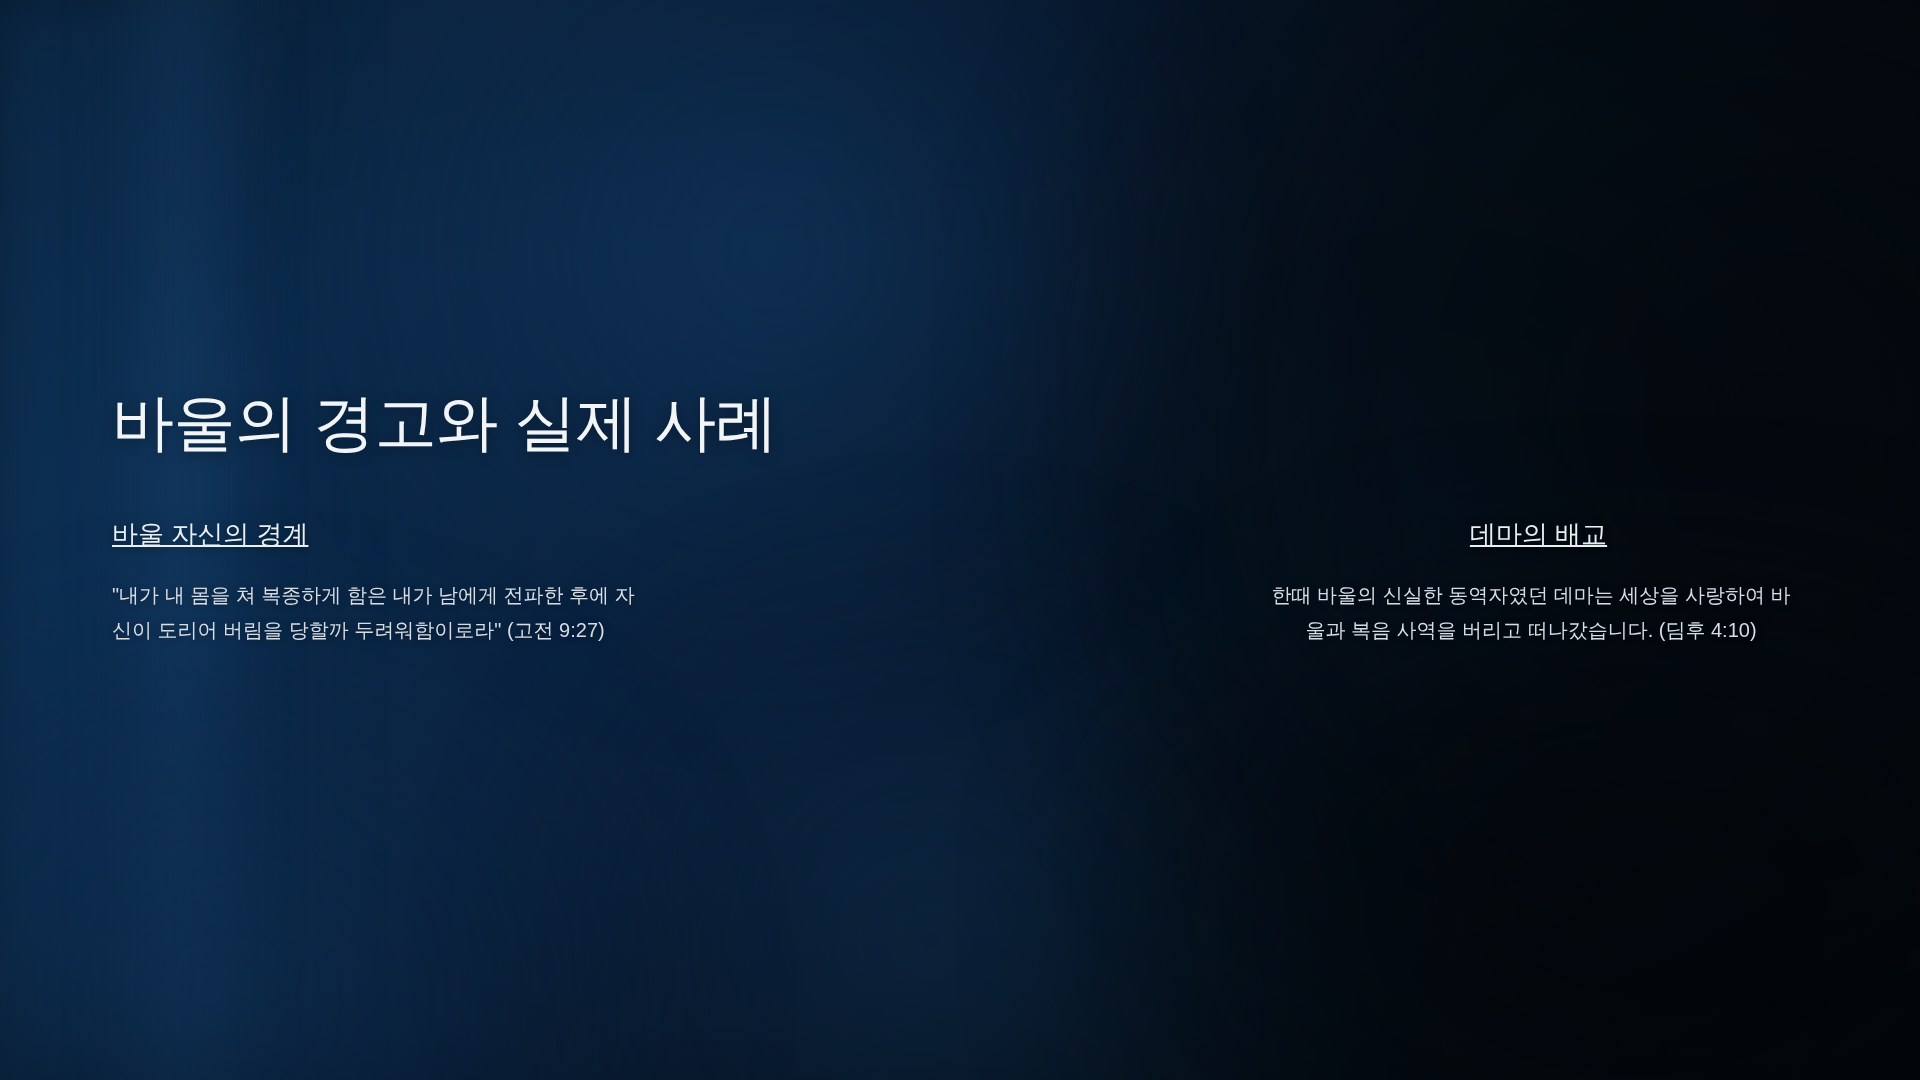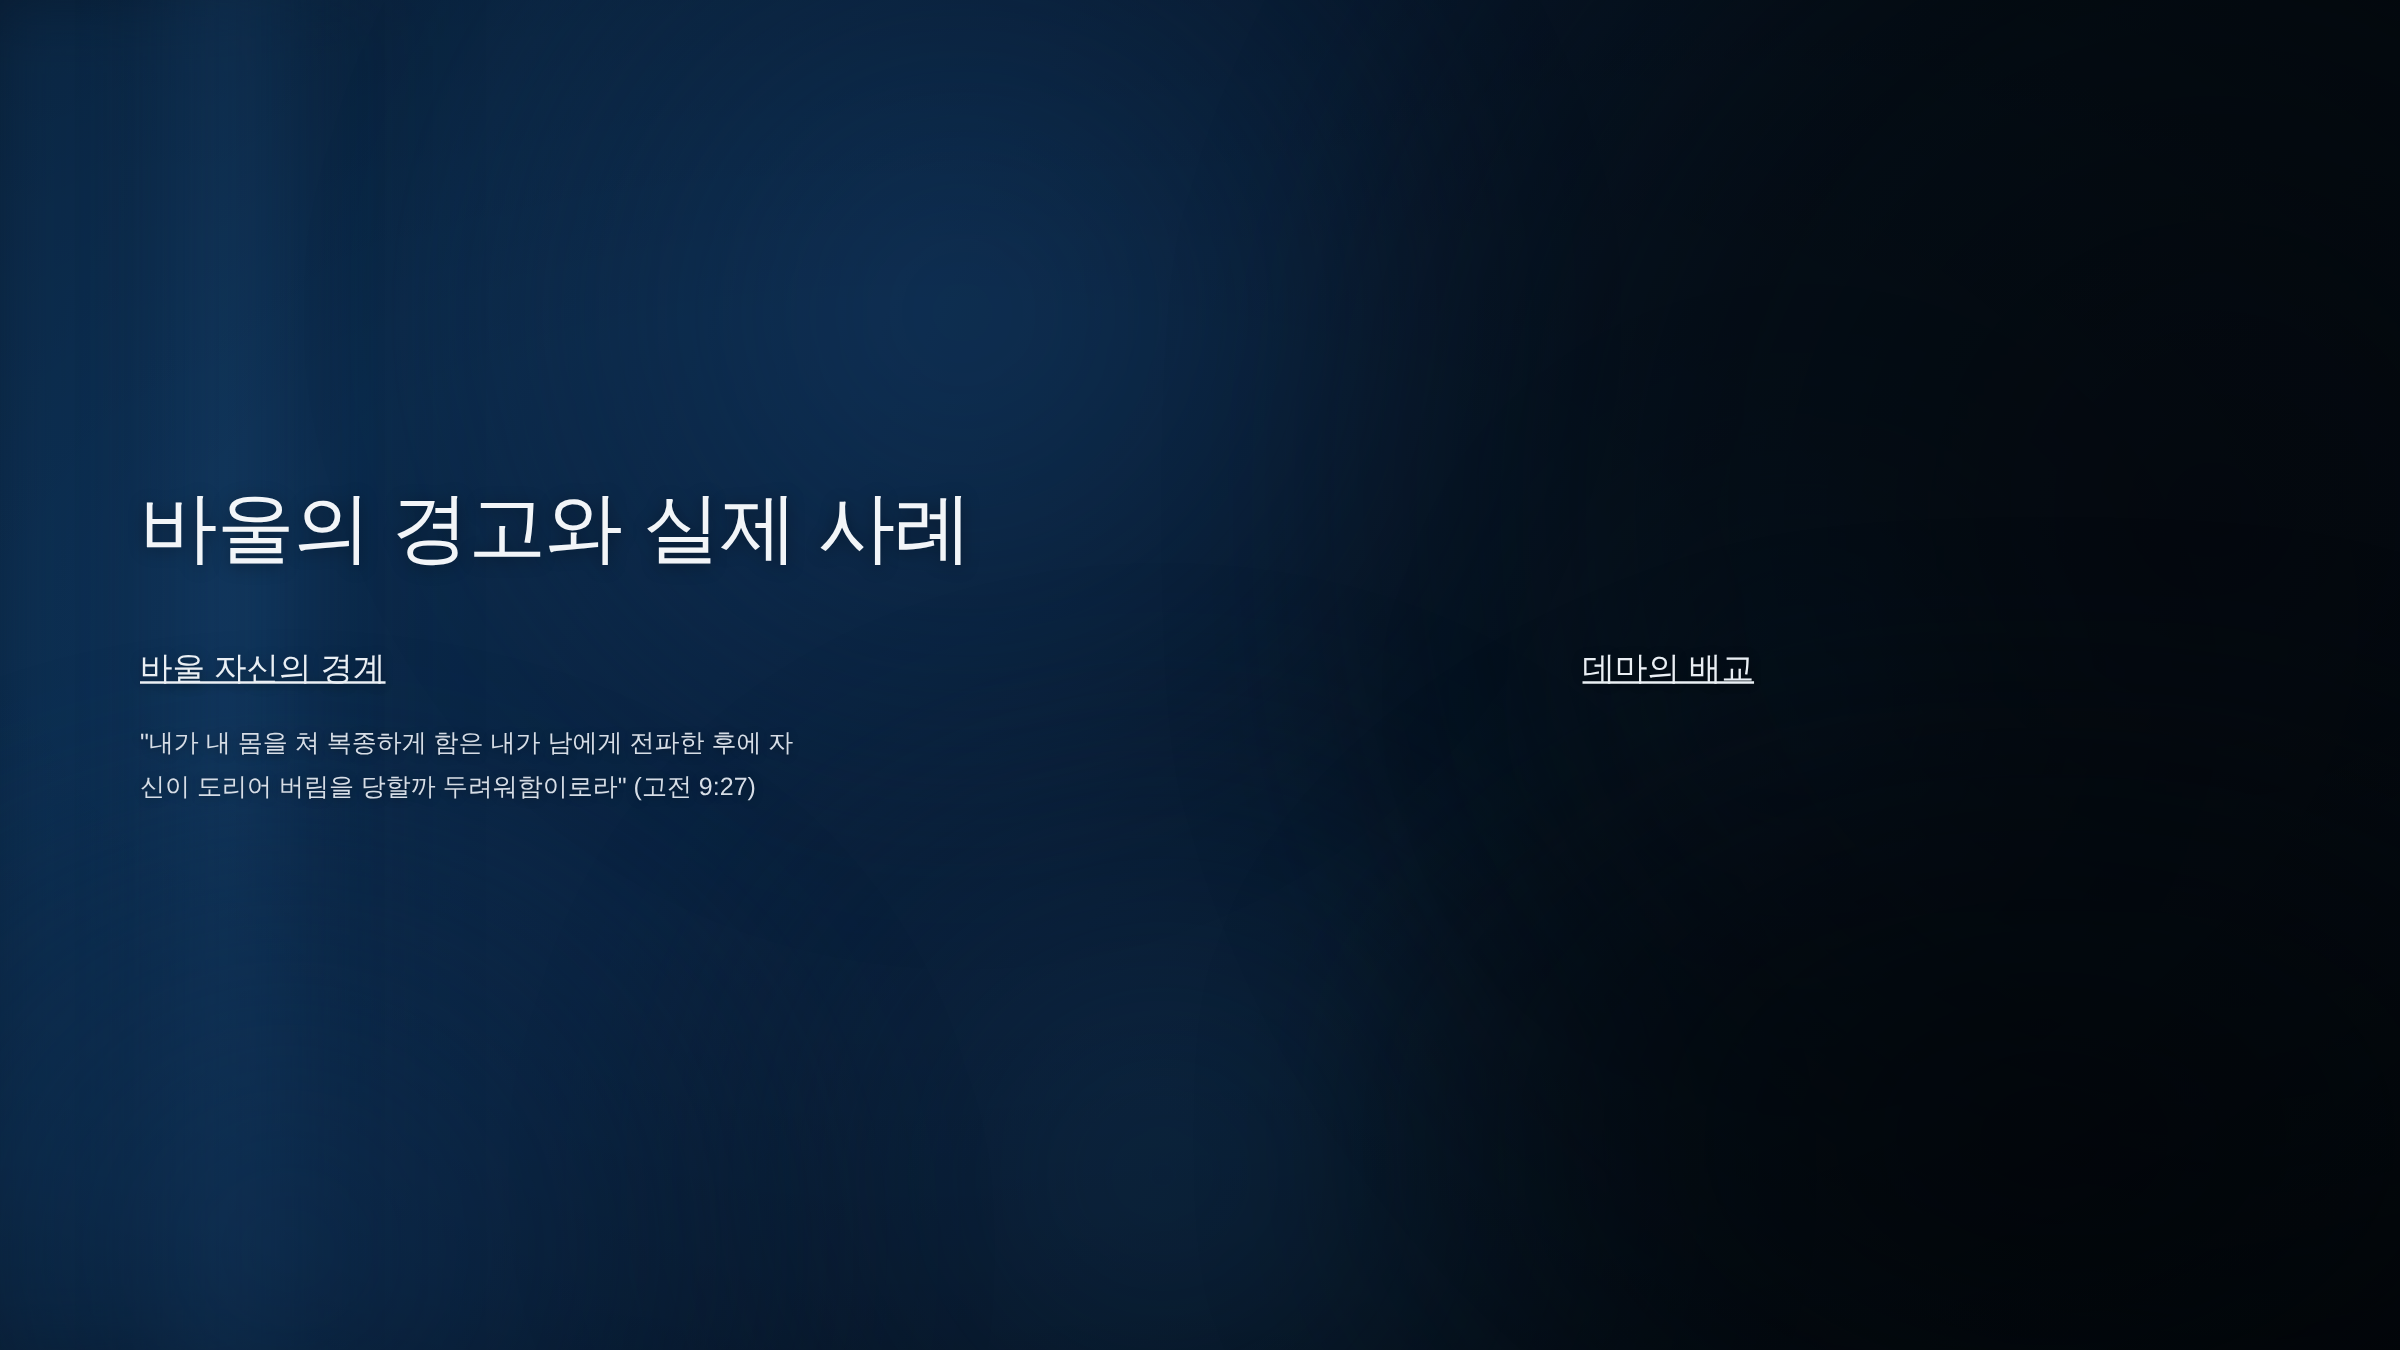--- a/index.html
+++ b/index.html
@@ -175,21 +175,21 @@
     top: 518px;
     width: 1700px;
     display: flex;
     gap: 0;
   }
 
   .column {
     width: 545px;
     margin-right: 32px;
   }
-  .column:last-child { margin-right: 0; }
+  .column:last-child { margin-right: 0; text-align: center; }
 
   .col-heading {
     font-size: 26px;
     font-weight: 400;
     line-height: 1.3;
     color: #eaeff4;
     margin: 0 0 26px 0;
     text-shadow: 0 1px 9px rgba(0,0,0,0.38);
     white-space: nowrap;
     text-decoration: underline;
@@ -230,17 +230,18 @@
       <div class="column">
         <h2 class="col-heading">바울 자신의 경계</h2>
         <p class="col-body">"내가 내 몸을 쳐 복종하게 함은 내가 남에게 전파한 후에 자신이 도리어 버림을 당할까 두려워함이로라" (고전 9:27)</p>
       </div>
 
       <div class="column">
       </div>
 
       <div class="column">
         <h2 class="col-heading">데마의 배교</h2>
+        <p class="col-body">한때 바울의 신실한 동역자였던 데마는 세상을 사랑하여 바울과 복음 사역을 버리고 떠나갔습니다. (딤후 4:10)</p>
       </div>
 
     </div>
   </div>
 </div>
 
 </body></html>

